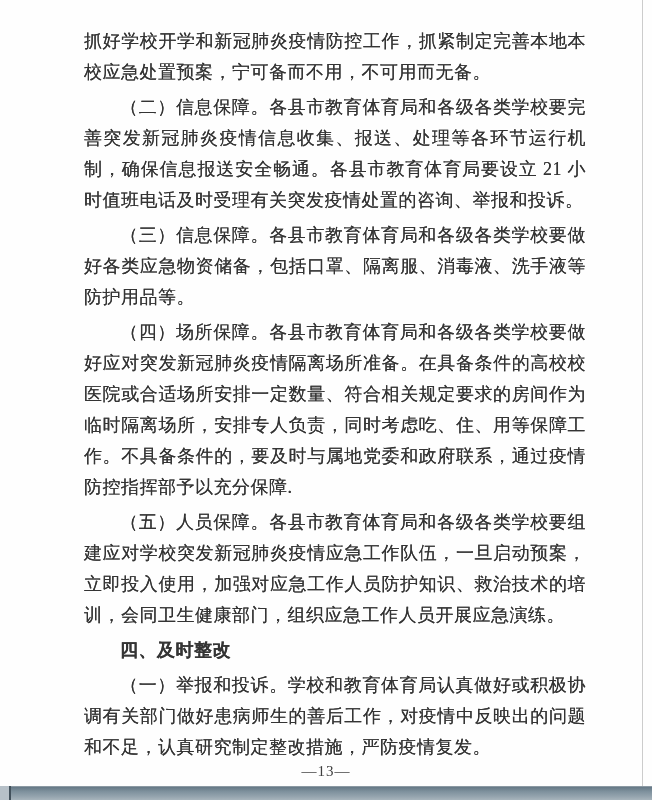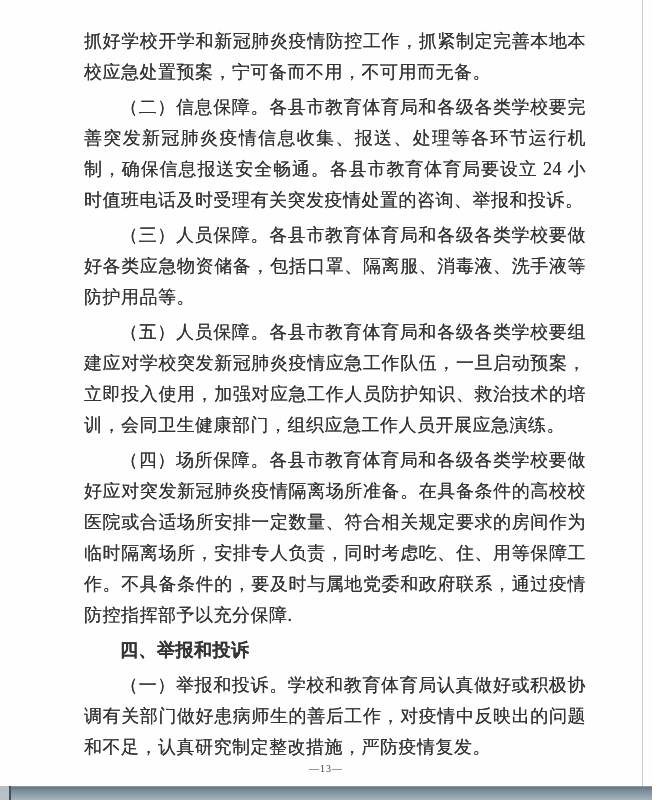--- a/index.html
+++ b/index.html
@@ -45,21 +45,21 @@
     line-height: 31px;
     margin: 2px 0 4px 0;
     text-indent: 2em;
   }
   .page-number {
     position: absolute;
     left: 0;
     right: 0;
     top: 763px;
     text-align: center;
-    font-size: 10px;
+    font-size: 15px;
     color: #3e3e3e;
     letter-spacing: 1px;
   }
   .right-border {
     position: absolute;
     top: 0;
     right: 9px;
     width: 1px;
     height: 787px;
     background: #cccccc;
@@ -86,29 +86,29 @@
 </style>
 </head>
 <body>
 
 <div class="scan-page">
 
   <div class="content">
 
     <p class="para flush">抓好学校开学和新冠肺炎疫情防控工作，抓紧制定完善本地本校应急处置预案，宁可备而不用，不可用而无备。</p>
 
-    <p class="para"><span class="lead">（二）信息保障。</span><span>各县市教育体育局和各级各类学校要完善突发新冠肺炎疫情信息收集、报送、处理等各环节运行机制，确保信息报送安全畅通。各县市教育体育局要设立 24 小时值班电话及时受理有关突发疫情处置的咨询、举报和投诉。</span></p>
+    <p class="para"><span class="lead">（二）信息保障。</span><span>各县市教育体育局和各级各类学校要完善突发新冠肺炎疫情信息收集、报送、处理等各环节运行机制，确保信息报送安全畅通。各县市教育体育局要设立 21 小时值班电话及时受理有关突发疫情处置的咨询、举报和投诉。</span></p>
 
-    <p class="para"><span class="lead">（三）人员保障。</span><span>各县市教育体育局和各级各类学校要做好各类应急物资储备，包括口罩、隔离服、消毒液、洗手液等防护用品等。</span></p>
+    <p class="para"><span class="lead">（三）信息保障。</span><span>各县市教育体育局和各级各类学校要做好各类应急物资储备，包括口罩、隔离服、消毒液、洗手液等防护用品等。</span></p>
+
+    <p class="para"><span class="lead">（四）场所保障。</span><span>各县市教育体育局和各级各类学校要做好应对突发新冠肺炎疫情隔离场所准备。在具备条件的高校校医院或合适场所安排一定数量、符合相关规定要求的房间作为临时隔离场所，安排专人负责，同时考虑吃、住、用等保障工作。不具备条件的，要及时与属地党委和政府联系，通过疫情防控指挥部予以充分保障.</span></p>
 
     <p class="para"><span class="lead">（五）人员保障。</span><span>各县市教育体育局和各级各类学校要组建应对学校突发新冠肺炎疫情应急工作队伍，一旦启动预案，立即投入使用，加强对应急工作人员防护知识、救治技术的培训，会同卫生健康部门，组织应急工作人员开展应急演练。</span></p>
 
-    <p class="para"><span class="lead">（四）场所保障。</span><span>各县市教育体育局和各级各类学校要做好应对突发新冠肺炎疫情隔离场所准备。在具备条件的高校校医院或合适场所安排一定数量、符合相关规定要求的房间作为临时隔离场所，安排专人负责，同时考虑吃、住、用等保障工作。不具备条件的，要及时与属地党委和政府联系，通过疫情防控指挥部予以充分保障.</span></p>
-
-    <div class="chapter">四、举报和投诉</div>
+    <div class="chapter">四、及时整改</div>
 
     <p class="para"><span class="lead">（一）举报和投诉。</span><span>学校和教育体育局认真做好或积极协调有关部门做好患病师生的善后工作，对疫情中反映出的问题和不足，认真研究制定整改措施，严防疫情复发。</span></p>
 
   </div>
 
   <div class="page-number">—13—</div>
 
   <div class="right-border"></div>
 
   <div class="bottom-bar">

